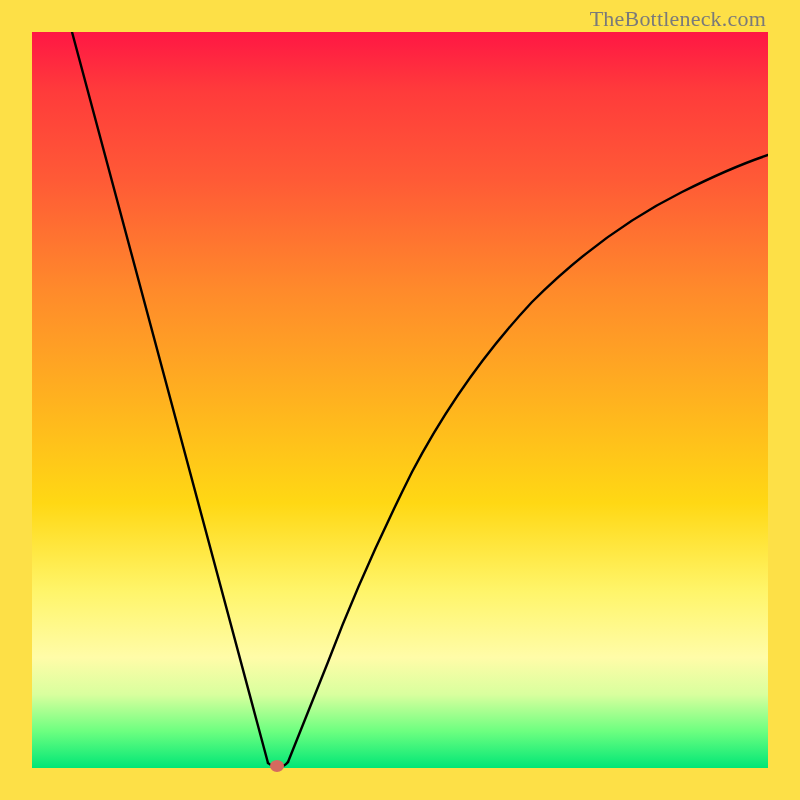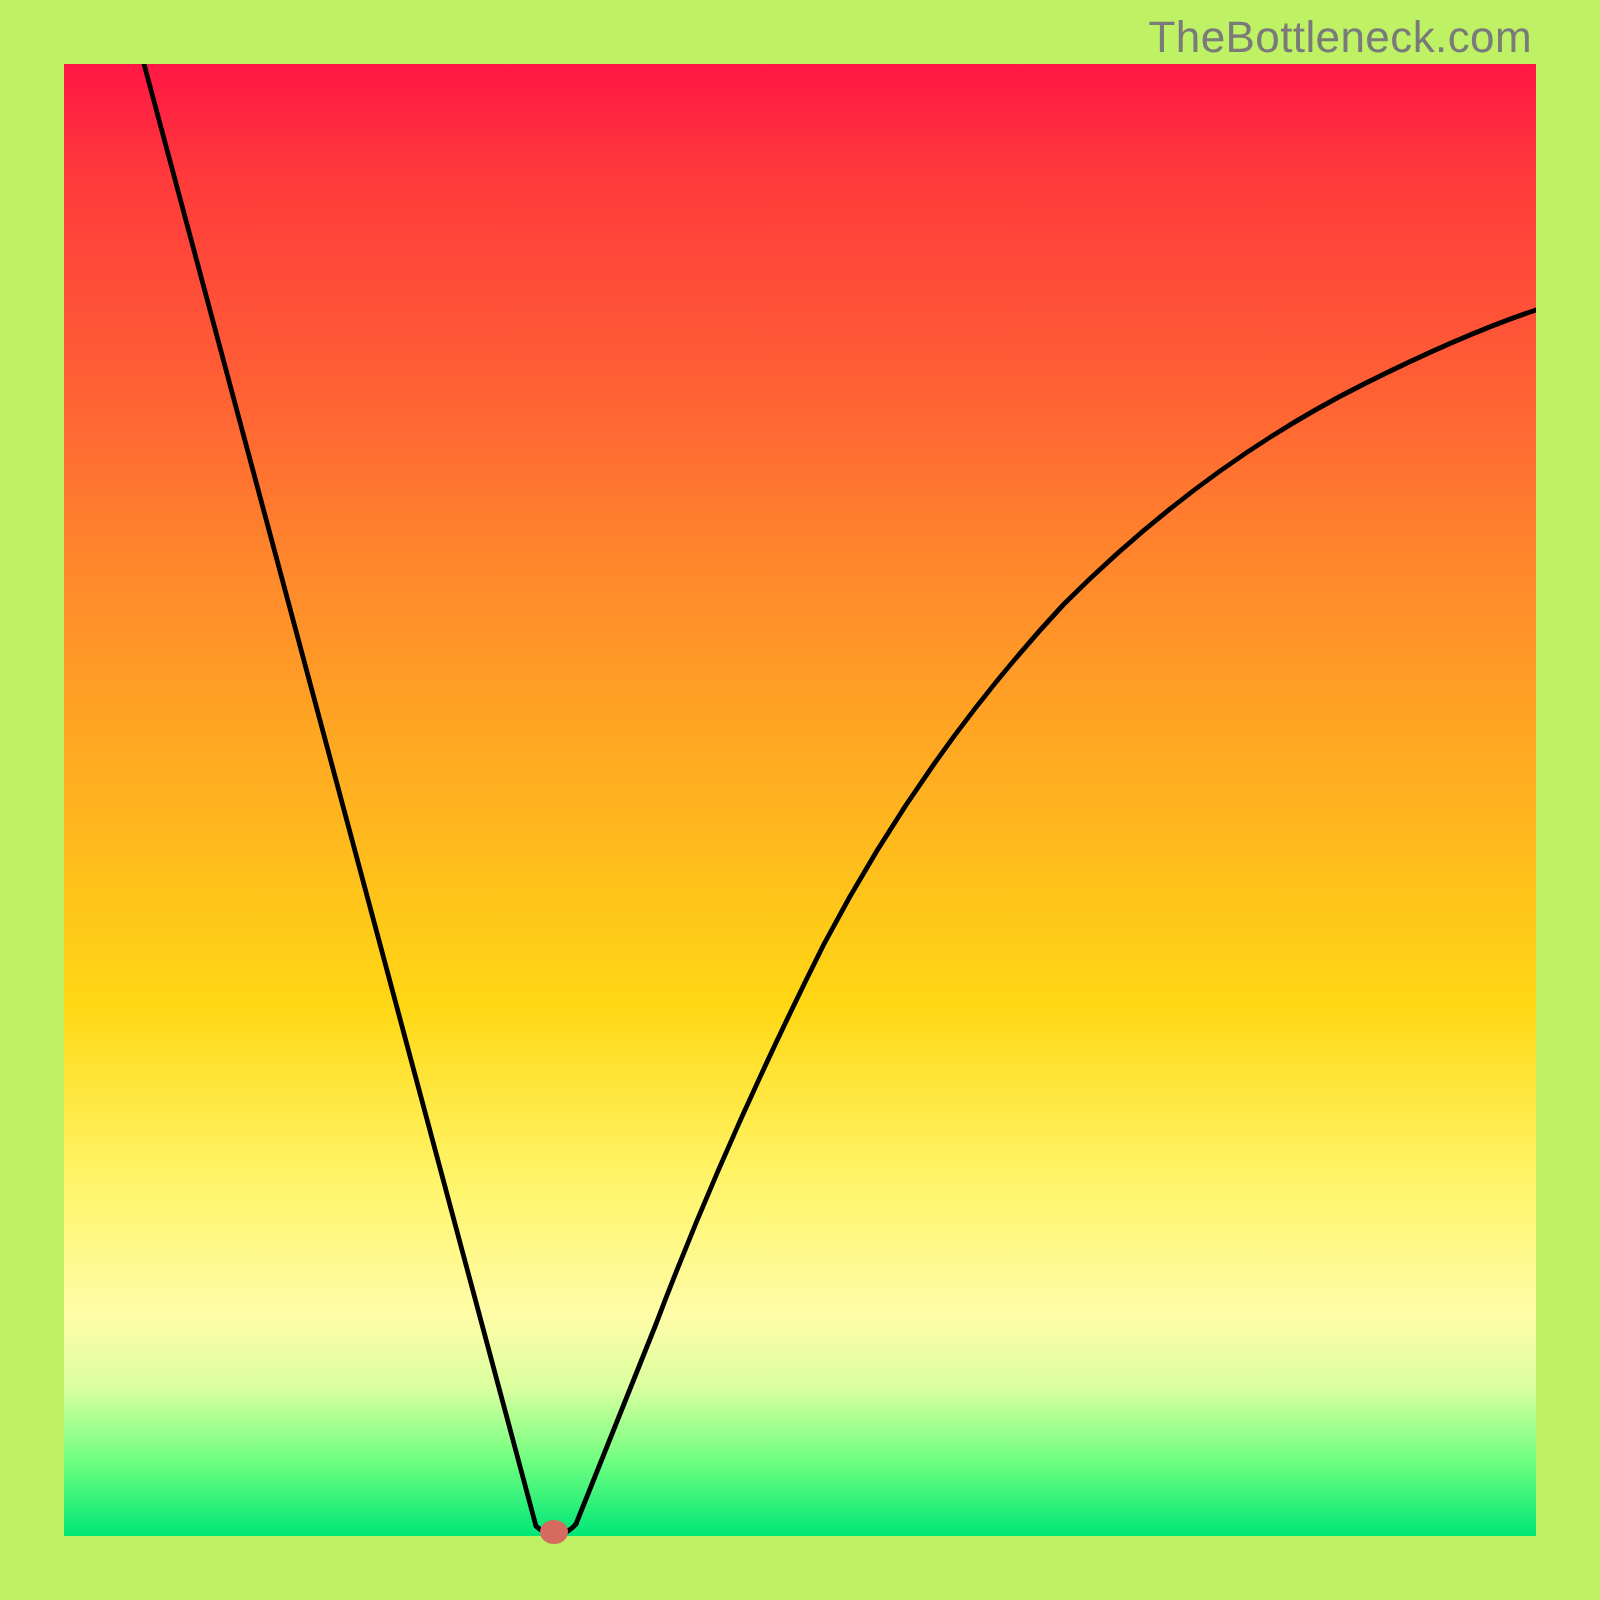--- a/index.html
+++ b/index.html
@@ -8,21 +8,22 @@
     width: 800px;
     height: 800px;
     background: #000000;
     overflow: hidden;
     font-family: Arial, Helvetica, sans-serif;
   }
   .stage {
     position: relative;
     width: 800px;
     height: 800px;
-    background: #bef264;
+    background: #fde047;
+    font-family: Liberation Serif, serif;
   }
   .plot-area {
     position: absolute;
     left: 32px;
     top: 32px;
     width: 736px;
     height: 736px;
     
     background: linear-gradient(
       to bottom,

